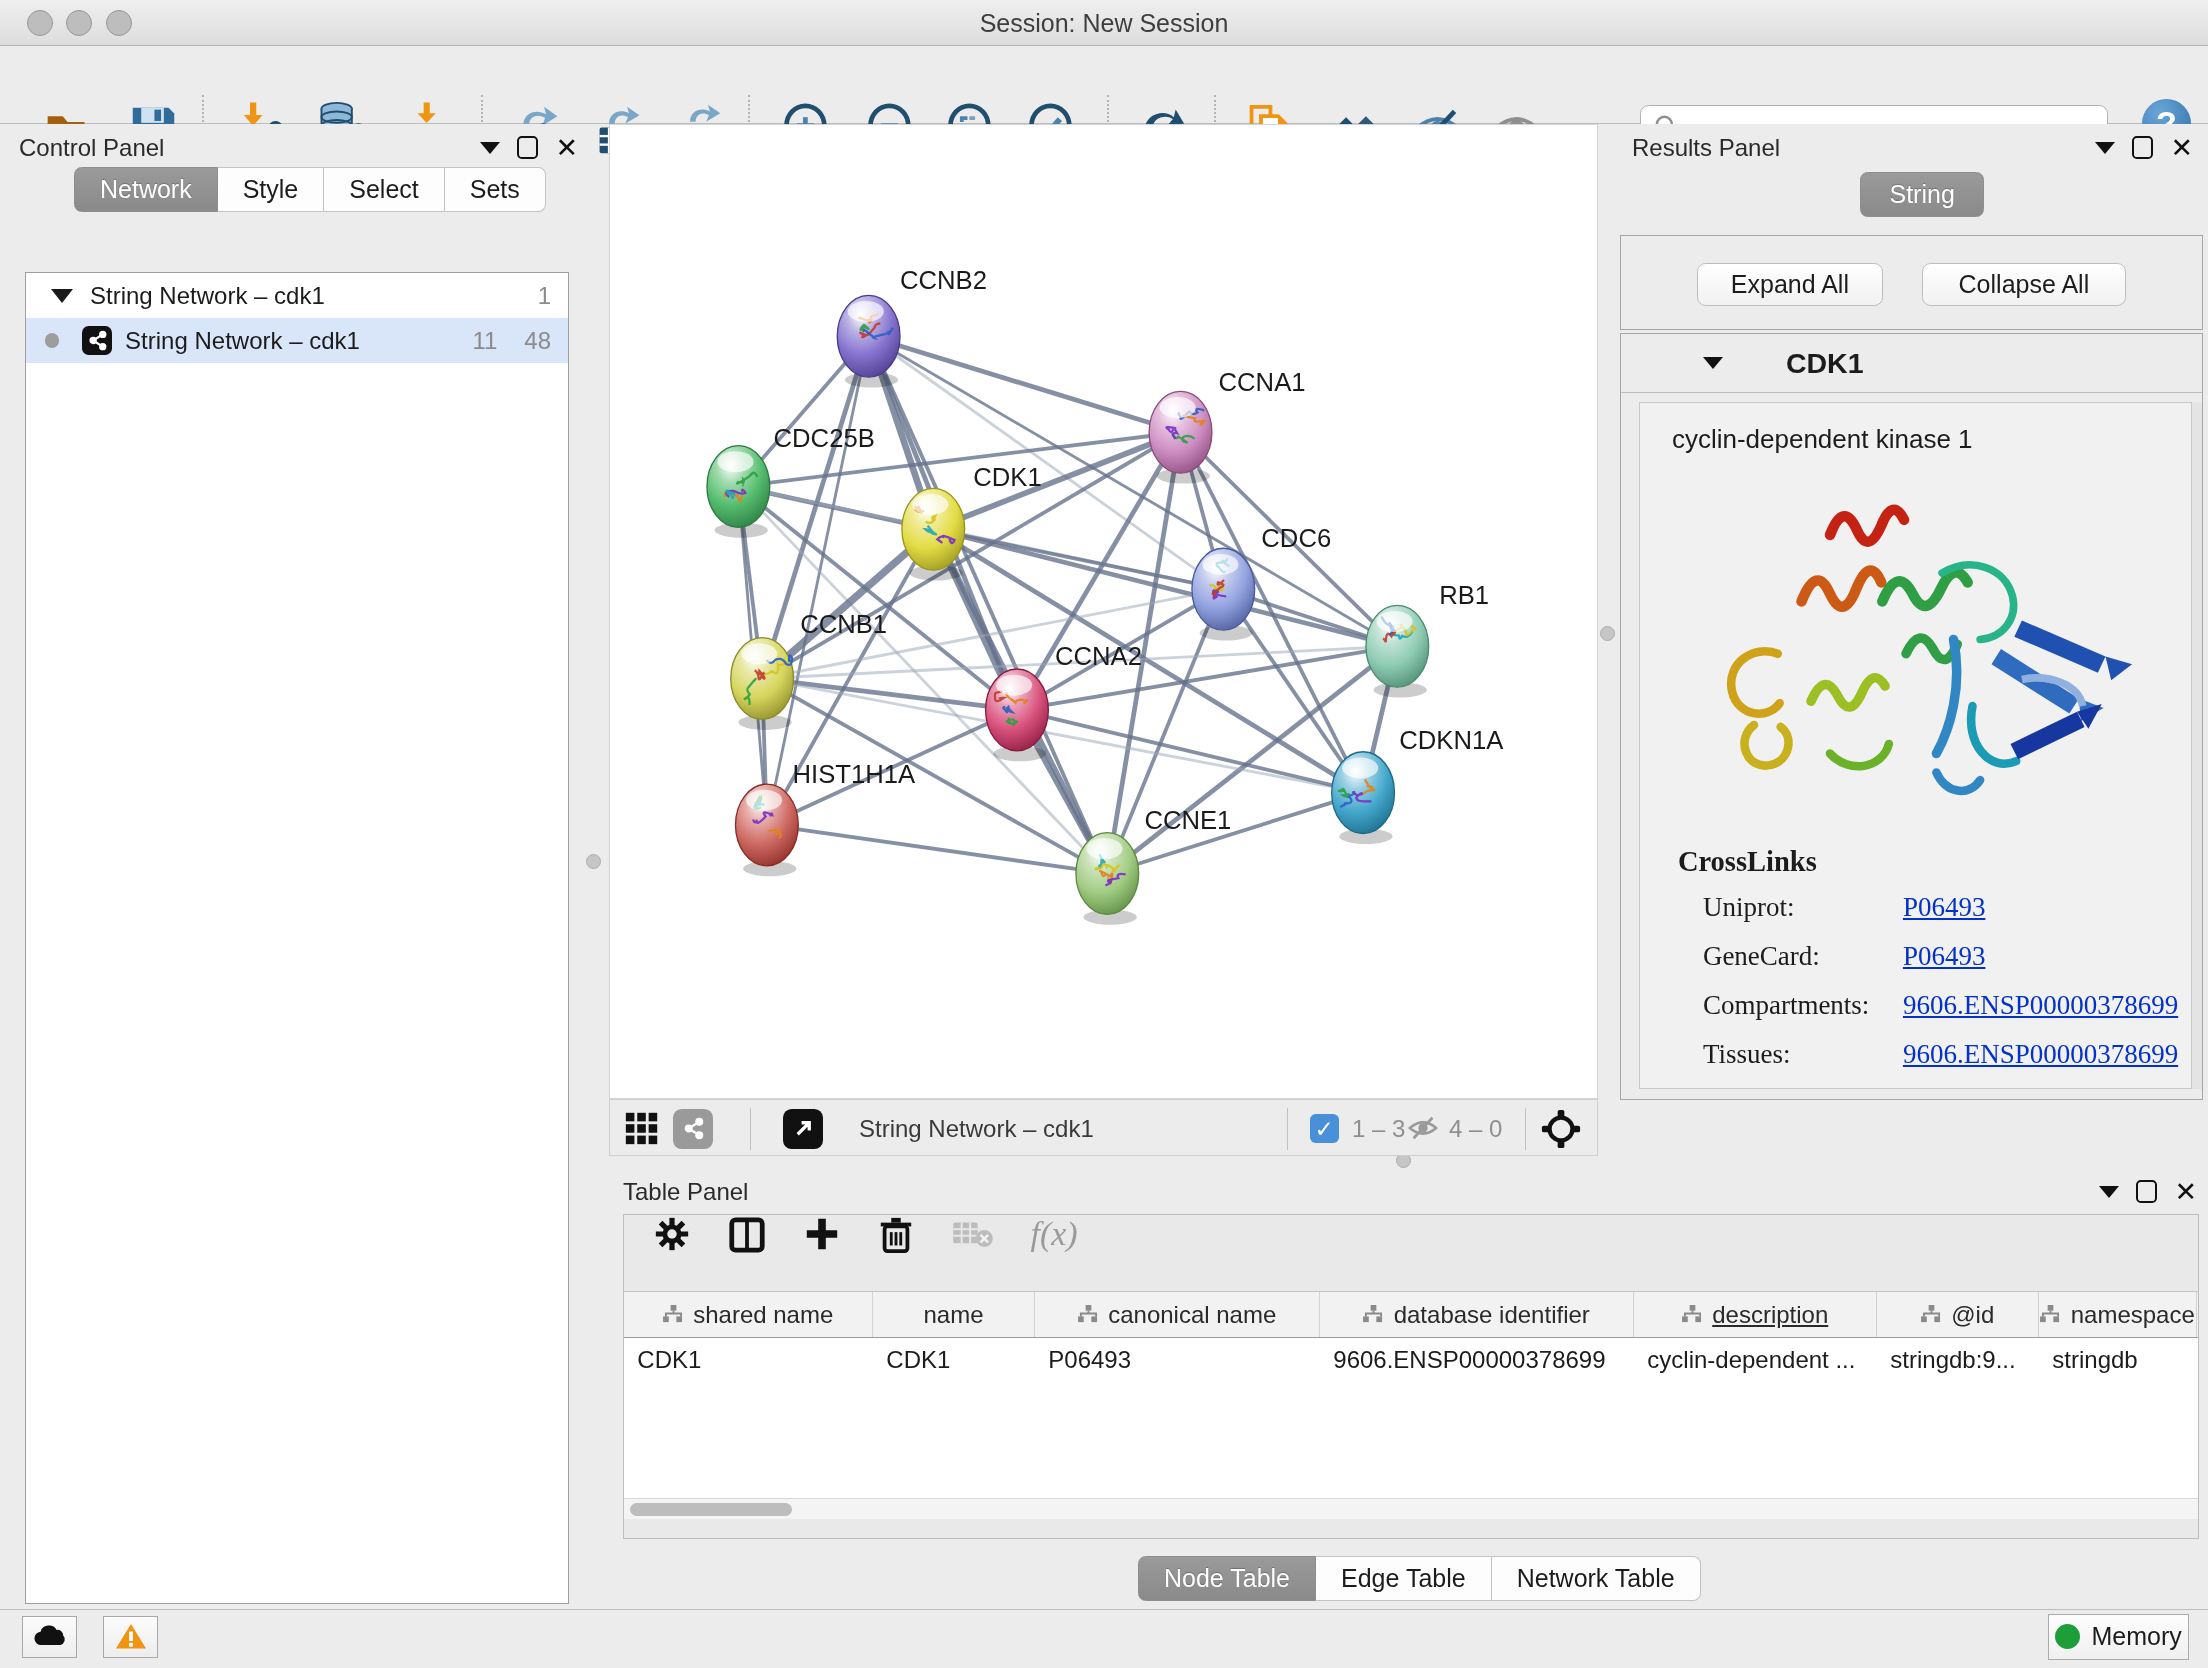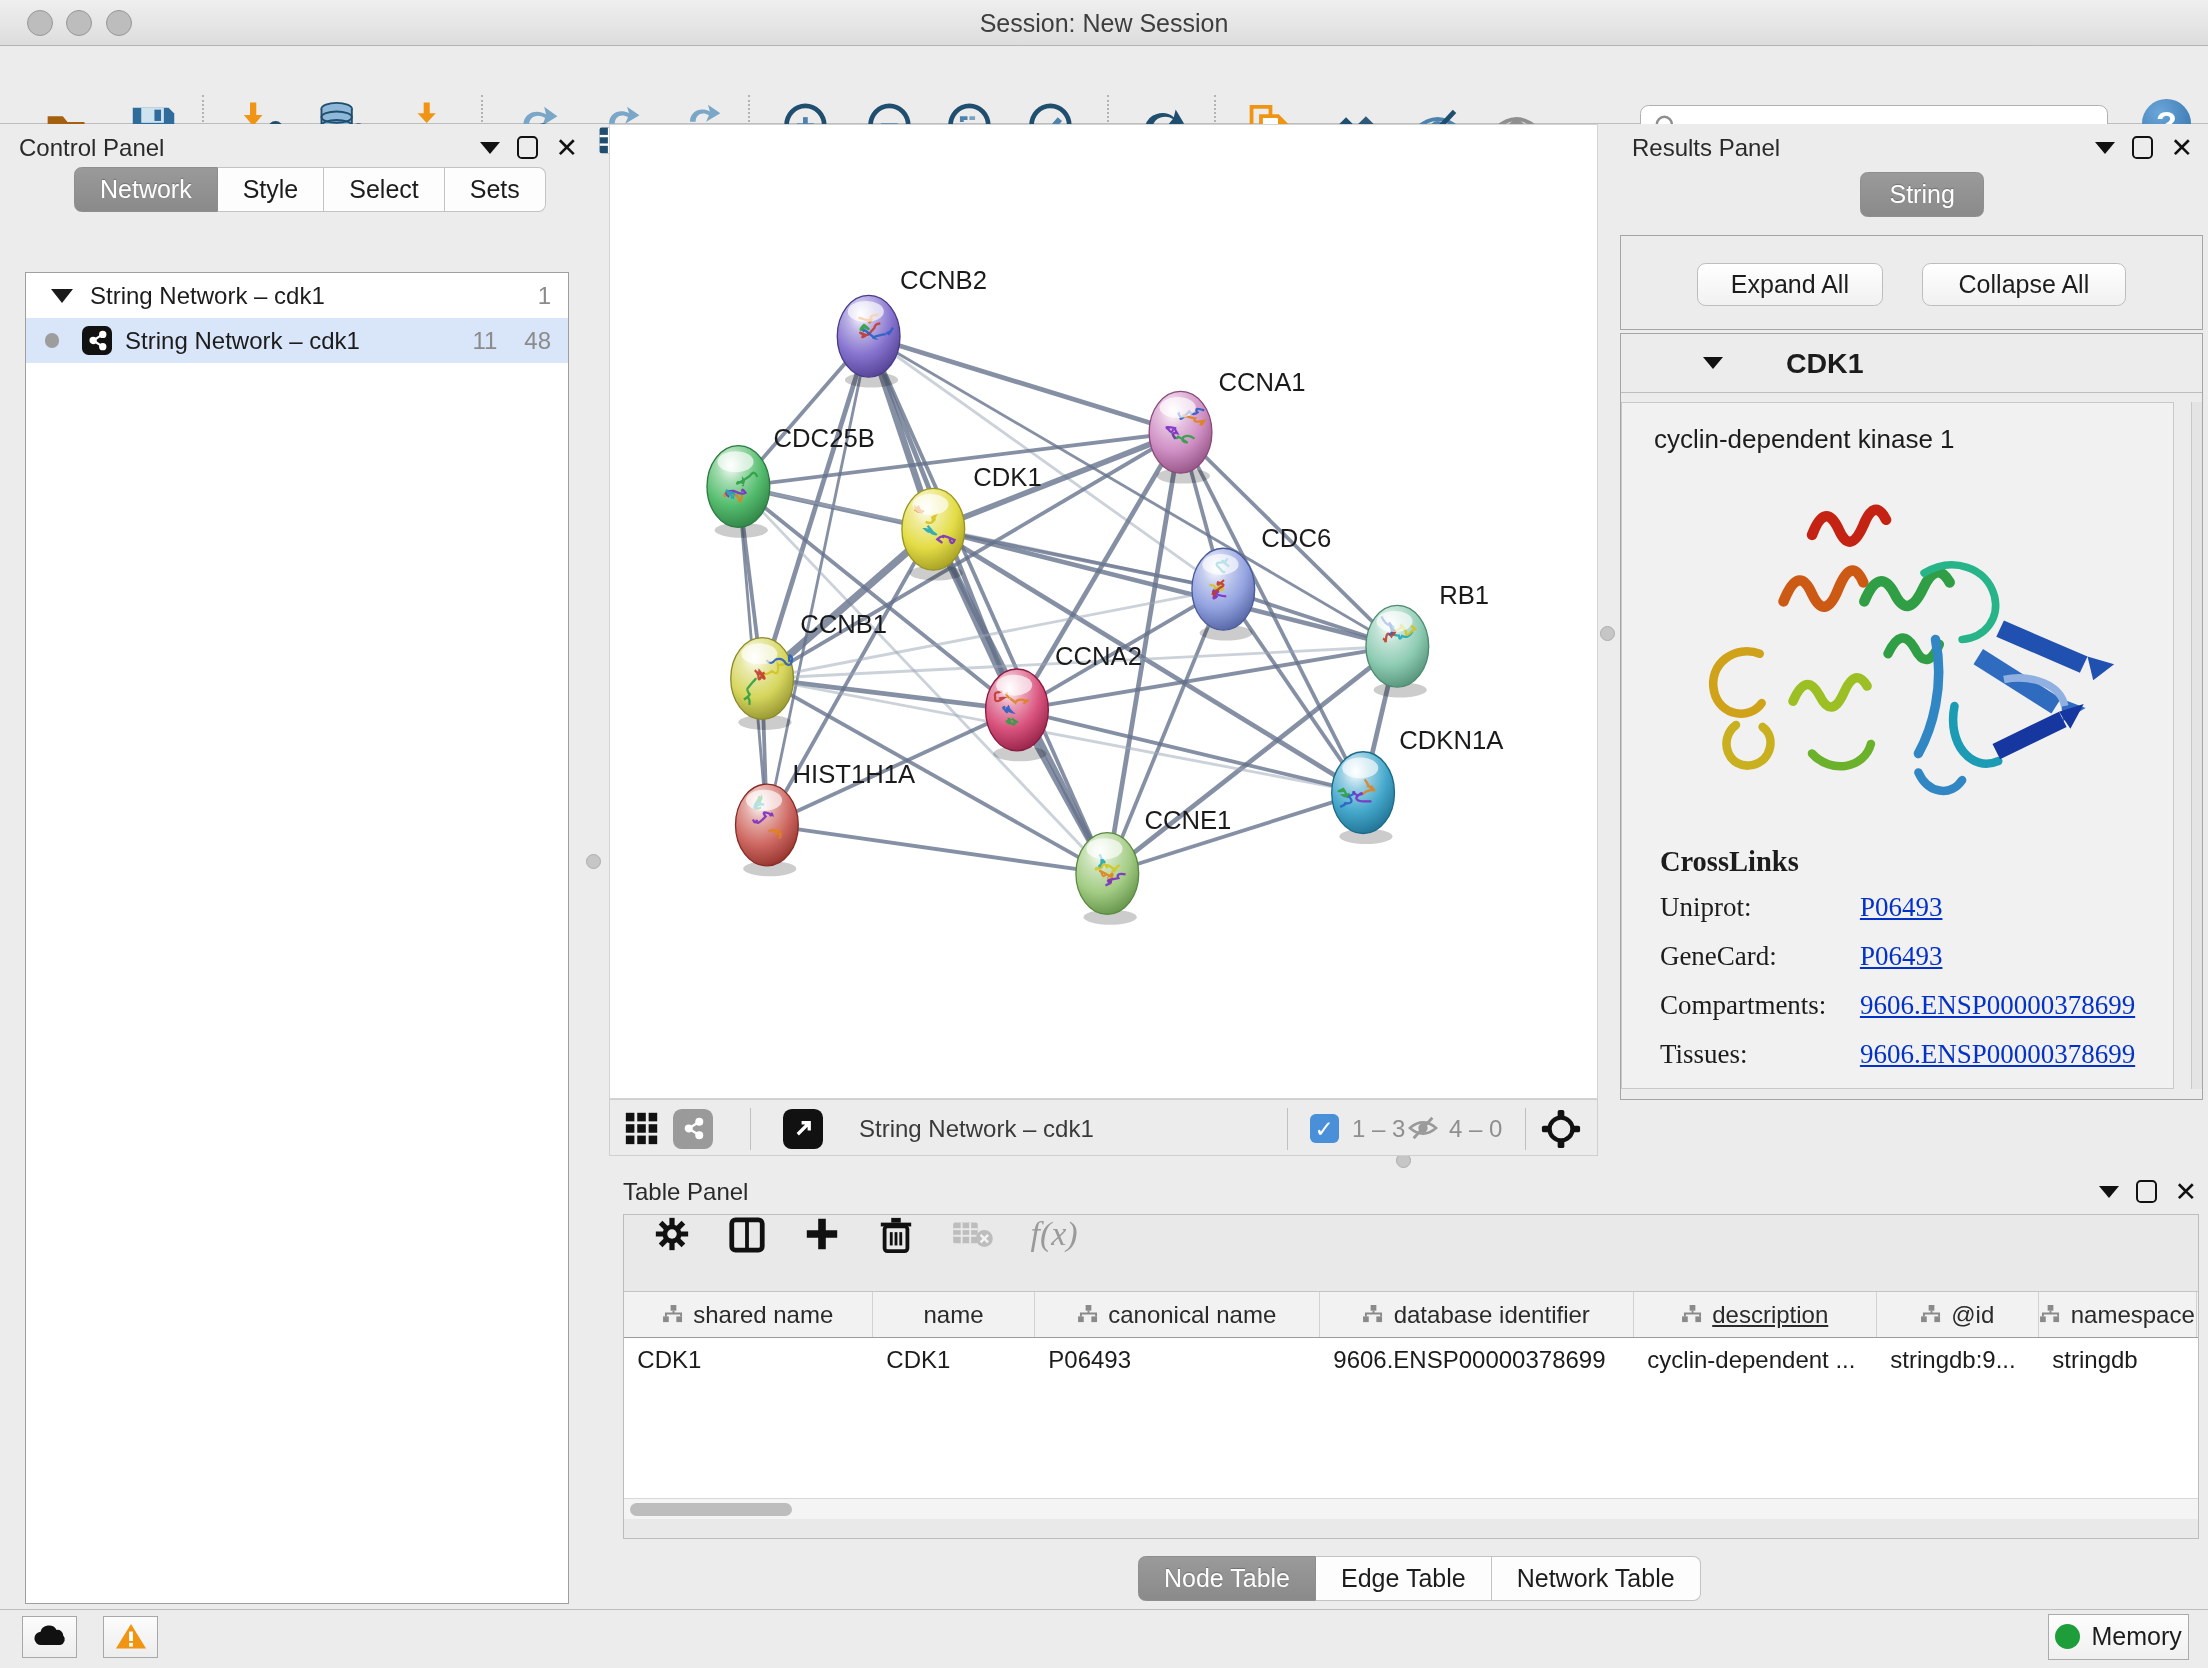--- a/index.html
+++ b/index.html
@@ -77,26 +77,26 @@
   
   .results-panel { position:absolute; left:1617px; top:124px; width:592px; height:1046px; background:#ececec; }
   .rp-head { position:absolute; left:15px; top:9.5px; width:561px; display:flex; justify-content:space-between; align-items:center; }
   .rp-tab { position:absolute; left:237px; top:48px; }
   .rp-box1 { position:absolute; left:2.9px; top:111px; width:583px; height:95px; background:#ececec; border:1px solid #a5a5a5; }
   .btn { background:linear-gradient(#ffffff,#f1f1f1); border:1px solid #bdbdbd; border-radius:8.6px;
     font-size:25px; color:#1c1c1c; text-align:center; }
   .rp-entry { position:absolute; left:2.9px; top:209px; width:583px; height:767px; background:#ececec; border:1px solid #a5a5a5; }
   .rp-entry-head { height:59px; display:flex; align-items:center; border-bottom:1px solid #bdbdbd; }
   .rp-entry-name { font-size:28.5px; font-weight:bold; margin-left:63px; }
-  .rp-inner { position:absolute; left:0; top:68px; width:553px; height:687px; background:#f1f1f1; border:1px solid #c9c9c9; overflow:hidden; }
+  .rp-inner { position:absolute; left:18px; top:68px; width:553px; height:687px; background:#f1f1f1; border:1px solid #c9c9c9; overflow:hidden; }
   .rp-desc { font-size:26px; margin:21px 0 0 32px; }
   .crosslinks { font-family:"Liberation Serif", serif; margin:7.6px 0 0 38px; }
   .cl-title { font-size:28.5px; font-weight:bold; margin-bottom:13.3px; }
   .cl-row { display:flex; font-size:27px; margin-bottom:18px; }
-  .cl-label { width:200px; }
+  .cl-label { width:200px; margin-left:25px; }
   .cl-link { color:#0432c8; text-decoration:underline; }
   .rp-scrolltrack { position:absolute; right:0; top:68px; width:10.5px; height:687px; background:#e4e4e4; border-left:1px solid #c9c9c9; }
 
   
   .table-panel { position:absolute; left:597px; top:1170px; width:1611px; height:439px; background:#ececec; }
   .tp-head { position:absolute; left:26px; top:7.6px; width:1574px; display:flex; justify-content:space-between; align-items:center; }
   .tp-box { position:absolute; left:26px; top:44px; width:1576px; height:325px; background:#e9e9e9; border:1px solid #bdbdbd; }
   .tp-toolbar { height:76px; display:flex; align-items:flex-start; gap:36px; padding-left:28.5px; }
   .tp-table { position:absolute; left:0; top:76px; width:1574px; height:228px; background:#fff; border-top:1px solid #c4c4c4; }
   .th-row { display:flex; height:46px; background:#f2f2f2; border-bottom:1.9px solid #9c9c9c; }

